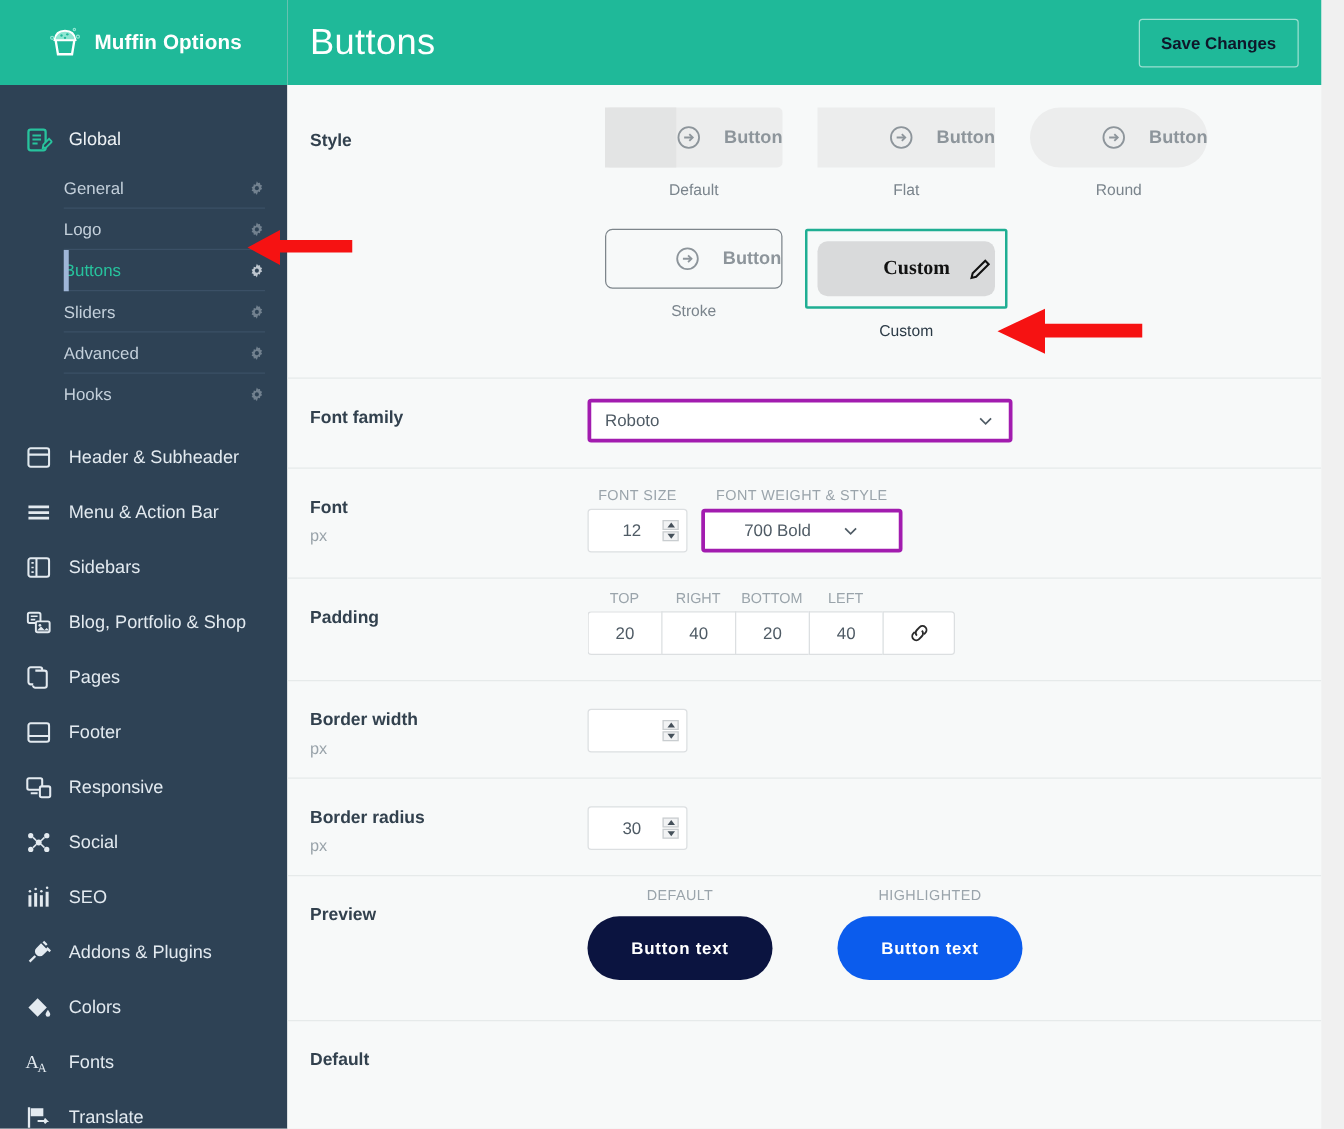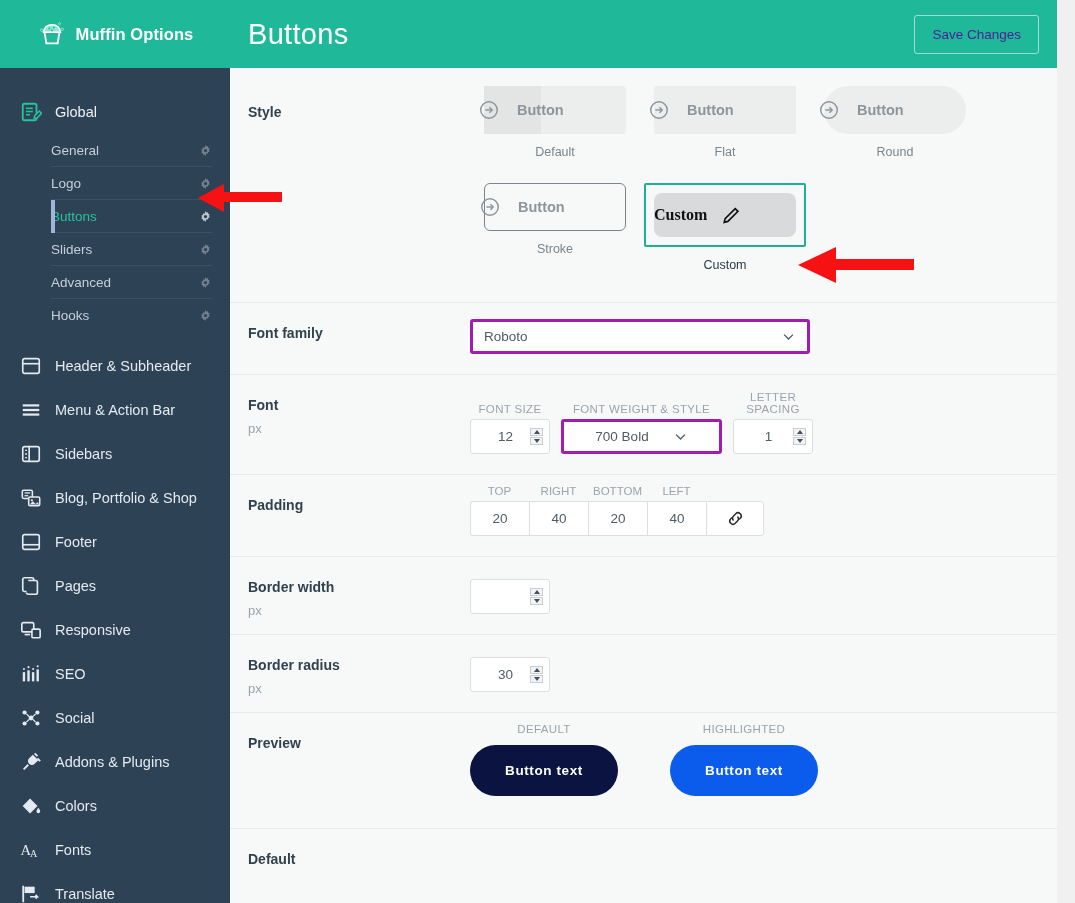--- a/index.html
+++ b/index.html
@@ -71,22 +71,22 @@
   }
   .topbar {
     height: 68px; background: #1fb999;
     display: flex; align-items: center; justify-content: space-between;
     padding: 0 18px 0 18px;
     width: 827px;
   }
   .page-title { color: #ffffff; font-size: 29px; font-weight: normal; letter-spacing: .3px; }
   .save-btn {
     border: 1px solid rgba(255,255,255,.55);
-    color: #4c1d95; background: transparent;
-    font-size: 13.5px; font-weight: normal;
+    color: #0f172a; background: transparent;
+    font-size: 13.5px; font-weight: bold;
     padding: 11px 17px; border-radius: 3px;
     font-family: "Liberation Sans", sans-serif;
     cursor: pointer;
     text-align: center;
   }
 
   .panel {
     width: 827px; height: 835px;
     background: #f7f9f9;
     overflow: hidden;
@@ -108,21 +108,21 @@
   .row-label .u { font-size: 13px; color: #9aa4ab; margin-top: 8px; }
   .row-body { flex: 1; padding: 16px 0 20px 0; }
 
   
   .style-row { padding: 14px 30px 10px 18px; }
   .style-grid { display: flex; gap: 0; }
   .style-cell { width: 170px; text-align: center; }
   .style-cell .cap { font-size: 12.5px; color: #7a848c; margin-top: 11px; }
   .style-cell.selected .cap { color: #2b3a46; }
   .btn-sample {
-    display: inline-flex; align-items: center; justify-content: flex-start;
+    display: inline-flex; align-items: center; justify-content: flex-end;
     gap: 17px;
     width: 142px; height: 48px;
     font-size: 14.5px; font-weight: bold; color: #8d959b;
     background: #eceded;
     position: relative;
   }
   .btn-sample .icon-part {
     position: absolute; left: 0; top: 0; bottom: 0; width: 57px;
     background: #e3e4e4;
   }
@@ -339,70 +339,70 @@
             <line x1="5" y1="9.5" x2="9" y2="9.5" stroke="#e3eaf0" stroke-width="1.4"></line>
             <rect x="9.5" y="11" width="12" height="9.5" rx="1.5" fill="#2e4255" stroke="#e3eaf0" stroke-width="1.7"></rect>
             <circle cx="13" cy="14.5" r="1.2" fill="#e3eaf0"></circle>
             <path d="M10.5 19 l3.5 -3.5 l3 3 l2 -1.8 l2 2.3 z" fill="#e3eaf0"></path>
           </svg>
           <span class="lbl">Blog, Portfolio &amp; Shop</span>
         </div>
 
         <div class="main-item">
           <svg class="mi" viewBox="0 0 24 24">
+            <rect x="3" y="3" width="12" height="15" rx="2" fill="none" stroke="#e3eaf0" stroke-width="1.8"></rect>
+            <path d="M9 6 h8 a2 2 0 012 2 v11 a2 2 0 01-2 2 h-8 a2 2 0 01-2 -2" fill="#2e4255" stroke="#e3eaf0" stroke-width="1.8"></path>
+          </svg>
+          <span class="lbl">Pages</span>
+        </div>
+
+        <div class="main-item">
+          <svg class="mi" viewBox="0 0 24 24">
             <rect x="3" y="4" width="18" height="16" rx="2" fill="none" stroke="#e3eaf0" stroke-width="1.8"></rect>
             <line x1="3" y1="15" x2="21" y2="15" stroke="#e3eaf0" stroke-width="1.8"></line>
           </svg>
           <span class="lbl">Footer</span>
-        </div>
-
-        <div class="main-item">
-          <svg class="mi" viewBox="0 0 24 24">
-            <rect x="3" y="3" width="12" height="15" rx="2" fill="none" stroke="#e3eaf0" stroke-width="1.8"></rect>
-            <path d="M9 6 h8 a2 2 0 012 2 v11 a2 2 0 01-2 2 h-8 a2 2 0 01-2 -2" fill="#2e4255" stroke="#e3eaf0" stroke-width="1.8"></path>
-          </svg>
-          <span class="lbl">Pages</span>
         </div>
 
         <div class="main-item">
           <svg class="mi" viewBox="0 0 24 24">
             <rect x="2" y="4" width="13" height="10" rx="1.5" fill="none" stroke="#e3eaf0" stroke-width="1.8"></rect>
             <line x1="5" y1="17" x2="11" y2="17" stroke="#e3eaf0" stroke-width="1.8"></line>
             <rect x="13" y="11" width="9" height="9.5" rx="1.5" fill="#2e4255" stroke="#e3eaf0" stroke-width="1.8"></rect>
           </svg>
           <span class="lbl">Responsive</span>
-        </div>
-
-        <div class="main-item">
-          <svg class="mi" viewBox="0 0 24 24">
-            <rect x="3" y="10" width="2.6" height="10" fill="#e3eaf0"></rect>
-            <rect x="8" y="8" width="2.6" height="12" fill="#e3eaf0"></rect>
-            <rect x="13" y="10" width="2.6" height="10" fill="#e3eaf0"></rect>
-            <rect x="18" y="7" width="2.6" height="13" fill="#e3eaf0"></rect>
-            <circle cx="4.3" cy="6.5" r="1.1" fill="#e3eaf0"></circle>
-            <circle cx="9.3" cy="4.5" r="1.1" fill="#e3eaf0"></circle>
-            <circle cx="14.3" cy="6.5" r="1.1" fill="#e3eaf0"></circle>
-            <circle cx="19.3" cy="3.5" r="1.1" fill="#e3eaf0"></circle>
-          </svg>
-          <span class="lbl">SEO</span>
         </div>
 
         <div class="main-item">
           <svg class="mi" viewBox="0 0 24 24">
             <circle cx="5" cy="6" r="2.3" fill="#e3eaf0"></circle>
             <circle cx="19" cy="6" r="2.3" fill="#e3eaf0"></circle>
             <circle cx="5" cy="18" r="2.3" fill="#e3eaf0"></circle>
             <circle cx="19" cy="18" r="2.3" fill="#e3eaf0"></circle>
             <circle cx="12" cy="12" r="2.6" fill="#e3eaf0"></circle>
             <line x1="7" y1="7.5" x2="10" y2="10.5" stroke="#e3eaf0" stroke-width="1.4"></line>
             <line x1="17" y1="7.5" x2="14" y2="10.5" stroke="#e3eaf0" stroke-width="1.4"></line>
             <line x1="7" y1="16.5" x2="10" y2="13.5" stroke="#e3eaf0" stroke-width="1.4"></line>
             <line x1="17" y1="16.5" x2="14" y2="13.5" stroke="#e3eaf0" stroke-width="1.4"></line>
           </svg>
           <span class="lbl">Social</span>
+        </div>
+
+        <div class="main-item">
+          <svg class="mi" viewBox="0 0 24 24">
+            <rect x="3" y="10" width="2.6" height="10" fill="#e3eaf0"></rect>
+            <rect x="8" y="8" width="2.6" height="12" fill="#e3eaf0"></rect>
+            <rect x="13" y="10" width="2.6" height="10" fill="#e3eaf0"></rect>
+            <rect x="18" y="7" width="2.6" height="13" fill="#e3eaf0"></rect>
+            <circle cx="4.3" cy="6.5" r="1.1" fill="#e3eaf0"></circle>
+            <circle cx="9.3" cy="4.5" r="1.1" fill="#e3eaf0"></circle>
+            <circle cx="14.3" cy="6.5" r="1.1" fill="#e3eaf0"></circle>
+            <circle cx="19.3" cy="3.5" r="1.1" fill="#e3eaf0"></circle>
+          </svg>
+          <span class="lbl">SEO</span>
         </div>
 
         <div class="main-item">
           <svg class="mi" viewBox="0 0 24 24">
             <path d="M14 4 l6 6 l-4 4 a4 4 0 01-6 0 l-0 -0 a4 4 0 010 -6 z" fill="#e3eaf0"></path>
             <line x1="9" y1="15" x2="4" y2="20" stroke="#e3eaf0" stroke-width="2"></line>
             <line x1="16" y1="2.5" x2="19" y2="5.5" stroke="#e3eaf0" stroke-width="2"></line>
             <line x1="19" y1="8" x2="22" y2="11" stroke="#e3eaf0" stroke-width="2"></line>
           </svg>
           <span class="lbl">Addons &amp; Plugins</span>
@@ -563,34 +563,20 @@
               <div class="ff-weight">
                 <div class="field-head ff-head">FONT WEIGHT &amp; STYLE</div>
                 <div class="select-box" style="justify-content:center; gap:24px;">
                   <span>700 Bold</span>
                   <svg width="15" height="15" viewBox="0 0 24 24">
                     <path d="M5 9 l7 7 l7 -7" fill="none" stroke="#4f5b65" stroke-width="2.2"></path>
                   </svg>
                 </div>
               </div>
 
-              <div class="ff-spacing">
-                <div class="field-head ff-head">LETTER SPACING</div>
-                <div class="num-box">
-                  <span class="val">1</span>
-                  <span class="spinner">
-                    <span class="spin-up">
-                        <i class="caret caret-up"></i>
-                      </span>
-                    <span class="spin-dn">
-                        <i class="caret caret-dn"></i>
-                      </span>
-                  </span>
-                </div>
-              </div>
 
             </div>
           </div>
         </div>
 
         <div class="row">
           <div class="row-label">
             <div class="t">Padding</div>
           </div>
           <div class="row-body" style="padding-top:10px;">

